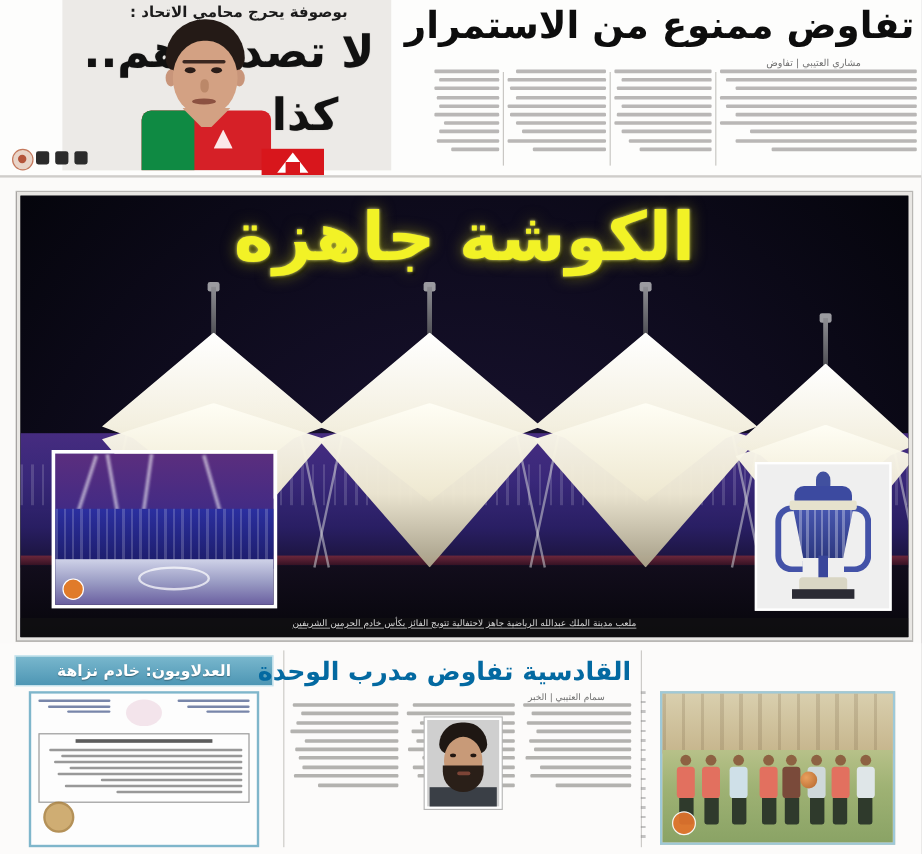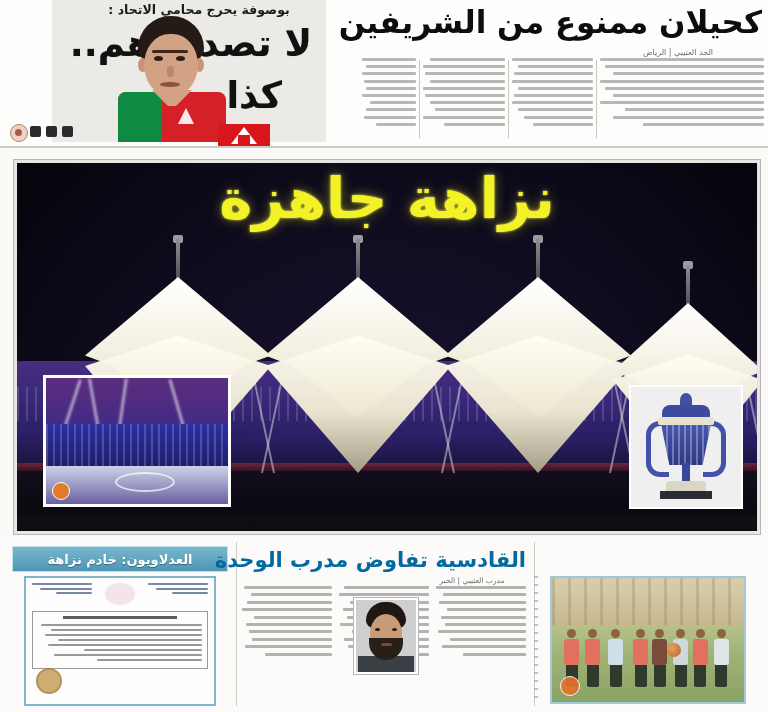--- a/index.html
+++ b/index.html
@@ -302,22 +302,22 @@
 
     <div class="badge-circle"></div>
     <div class="tl-social">
       <span></span>
       <span></span>
       <span></span>
     </div>
     <div class="red-logo"></div>
 
     <div class="tr-story">
-      <div class="tr-head">كحيلان ممنوع من الشريفين</div>
-      <div class="tr-byline">الجد العتيبي | الرياض</div>
+      <div class="tr-head">تفاوض ممنوع من الاستمرار</div>
+      <div class="tr-byline">مشاري العتيبي | تفاوض</div>
 
       <div class="tr-cols">
         <div class="tr-col c1">
           <div class="faux-line s1"></div>
             <div class="faux-line s3"></div>
             <div class="faux-line s2"></div>
           <div class="faux-line s1"></div>
             <div class="faux-line s3"></div>
             <div class="faux-line s2"></div>
           <div class="faux-line s1"></div>
@@ -397,21 +397,21 @@
     </div>
     <div class="tent t4">
       <div class="guyL"></div>
         <div class="guyR"></div>
       <div class="mast-cap"></div>
         <div class="mast"></div>
       <div class="sail"></div>
         <div class="sail2"></div>
     </div>
 
-    <div class="hero-title">نزاهة جاهزة</div>
+    <div class="hero-title">الكوشة جاهزة</div>
 
     <div class="inset-left">
       <div class="beam b1"></div>
         <div class="beam b2"></div>
         <div class="beam b3"></div>
         <div class="beam b4"></div>
       <div class="arena"></div>
       <div class="pitch"></div>
       <div class="lgo"></div>
     </div>
@@ -424,20 +424,21 @@
           <div class="lid"></div>
         <div class="bowl"></div>
           <div class="band"></div>
         <div class="stem"></div>
           <div class="base"></div>
           <div class="base2"></div>
       </div>
     </div>
 
     <div class="hero-bar"></div>
+    <div class="hero-caption">ملعب مدينة الملك عبدالله الرياضية جاهز لاحتفالية تتويج الفائز بكأس خادم الحرمين الشريفين</div>
   </div>
 
   <div class="bottom">
 
     <div class="bcol left">
       <div class="teal-banner">العدلاويون: خادم نزاهة</div>
       <div class="doc-scan">
         <div class="doc-hdr">
           <div class="blk">
             <div class="faux-line" style="width:100%"></div>
@@ -461,21 +462,21 @@
           <div class="faux-line" style="width:72%"></div>
           <div class="faux-line" style="width:90%"></div>
           <div class="faux-line" style="width:64%"></div>
         </div>
         <div class="doc-stamp"></div>
       </div>
     </div>
 
     <div class="bcol mid">
       <div class="mid-head">القادسية تفاوض مدرب الوحدة</div>
-      <div class="mid-byline">مدرب العتيبي | الخبر</div>
+      <div class="mid-byline">سمام العتيبي | الخبر</div>
 
       <div class="portrait">
         <div class="body"></div>
         <div class="hair"></div>
         <div class="face"></div>
         <div class="eyeL"></div>
           <div class="eyeR"></div>
         <div class="beard"></div>
           <div class="mouth"></div>
       </div>

